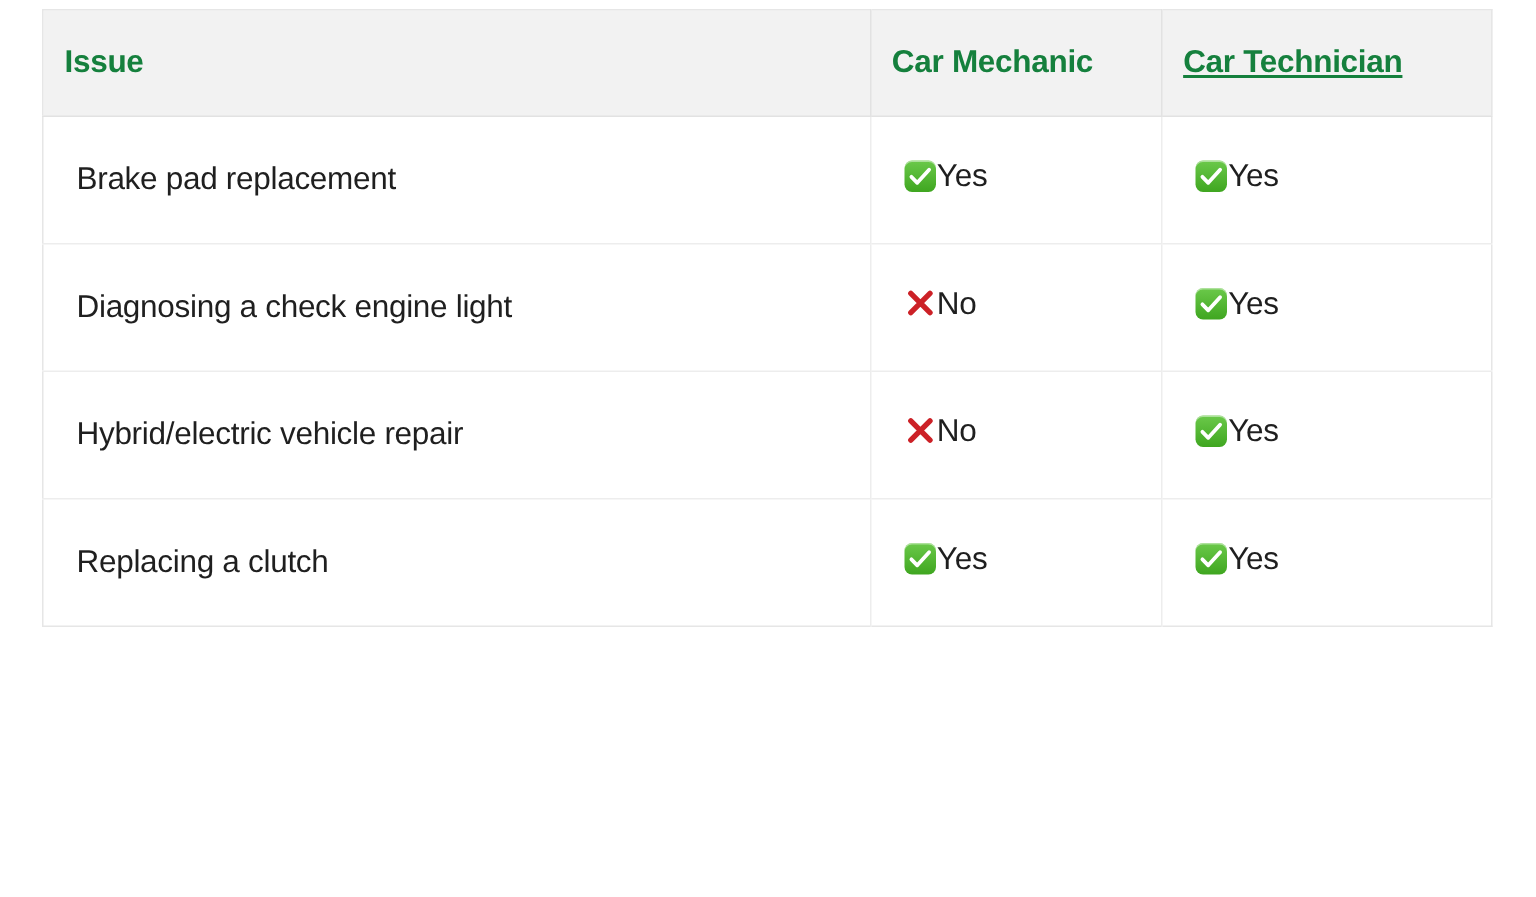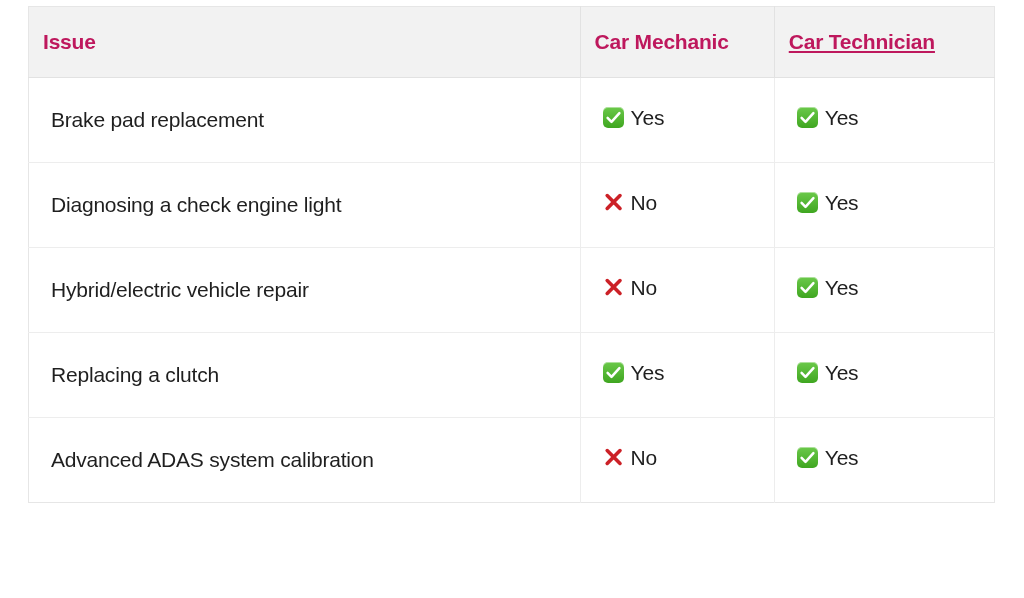--- a/index.html
+++ b/index.html
@@ -39,21 +39,21 @@
   table.cmp col.col-b       { width: 220px; }
 
   thead th {
     background: #f2f2f2;
     height: 70px;
     padding: 0 14px;
     text-align: left;
     vertical-align: middle;
     font-size: 21px;
     font-weight: 700;
-    color: #be185d;
+    color: #15803d;
     border-right: 1px solid #e2e2e2;
     border-bottom: 1px solid #e2e2e2;
     letter-spacing: -0.2px;
     white-space: nowrap;
   }
   thead th:last-child { border-right: none; text-decoration: underline; }
 
   tbody td {
     height: 84px;
     padding: 0 22px;
@@ -67,21 +67,21 @@
     white-space: nowrap;
   }
   tbody td:last-child { border-right: none; }
   tbody tr:last-child td { border-bottom: none; }
 
   td.val {
     text-align: left;
   }
   .val-inner {
     display: inline-flex;
-    gap: 7px;
+    gap: 1px;
     line-height: 1;
   }
   .val-label {
     font-size: 21px;
     color: #1f1f1f;
   }
 
   
   .ico {
     display: inline-block;
@@ -193,35 +193,16 @@
               </span></td>
             <td class="val"><span class="val-inner">
                 <span class="ico ico-check">
                   <svg viewBox="0 0 21 21" xmlns="http://www.w3.org/2000/svg">
                     <path d="M4.6 10.9 L8.5 14.9 L16.4 6.1" fill="none" stroke="#ffffff" stroke-width="2.5" stroke-linecap="round" stroke-linejoin="round"></path>
                   </svg>
                 </span>
                 <span class="val-label">Yes</span>
               </span></td>
           </tr>
-          <tr>
-            <td>Advanced ADAS system calibration</td>
-            <td class="val"><span class="val-inner">
-                <span class="ico ico-cross">
-                  <svg viewBox="0 0 21 21" xmlns="http://www.w3.org/2000/svg">
-                    <path d="M4.2 3.6 L17.0 16.4 M17.0 3.6 L4.2 16.4" fill="none" stroke="#cc2127" stroke-width="3.6" stroke-linecap="round"></path>
-                  </svg>
-                </span>
-                <span class="val-label">No</span>
-              </span></td>
-            <td class="val"><span class="val-inner">
-                <span class="ico ico-check">
-                  <svg viewBox="0 0 21 21" xmlns="http://www.w3.org/2000/svg">
-                    <path d="M4.6 10.9 L8.5 14.9 L16.4 6.1" fill="none" stroke="#ffffff" stroke-width="2.5" stroke-linecap="round" stroke-linejoin="round"></path>
-                  </svg>
-                </span>
-                <span class="val-label">Yes</span>
-              </span></td>
-          </tr>
         </tbody>
     </table>
   </div>
 </div>
 
 </body></html>

